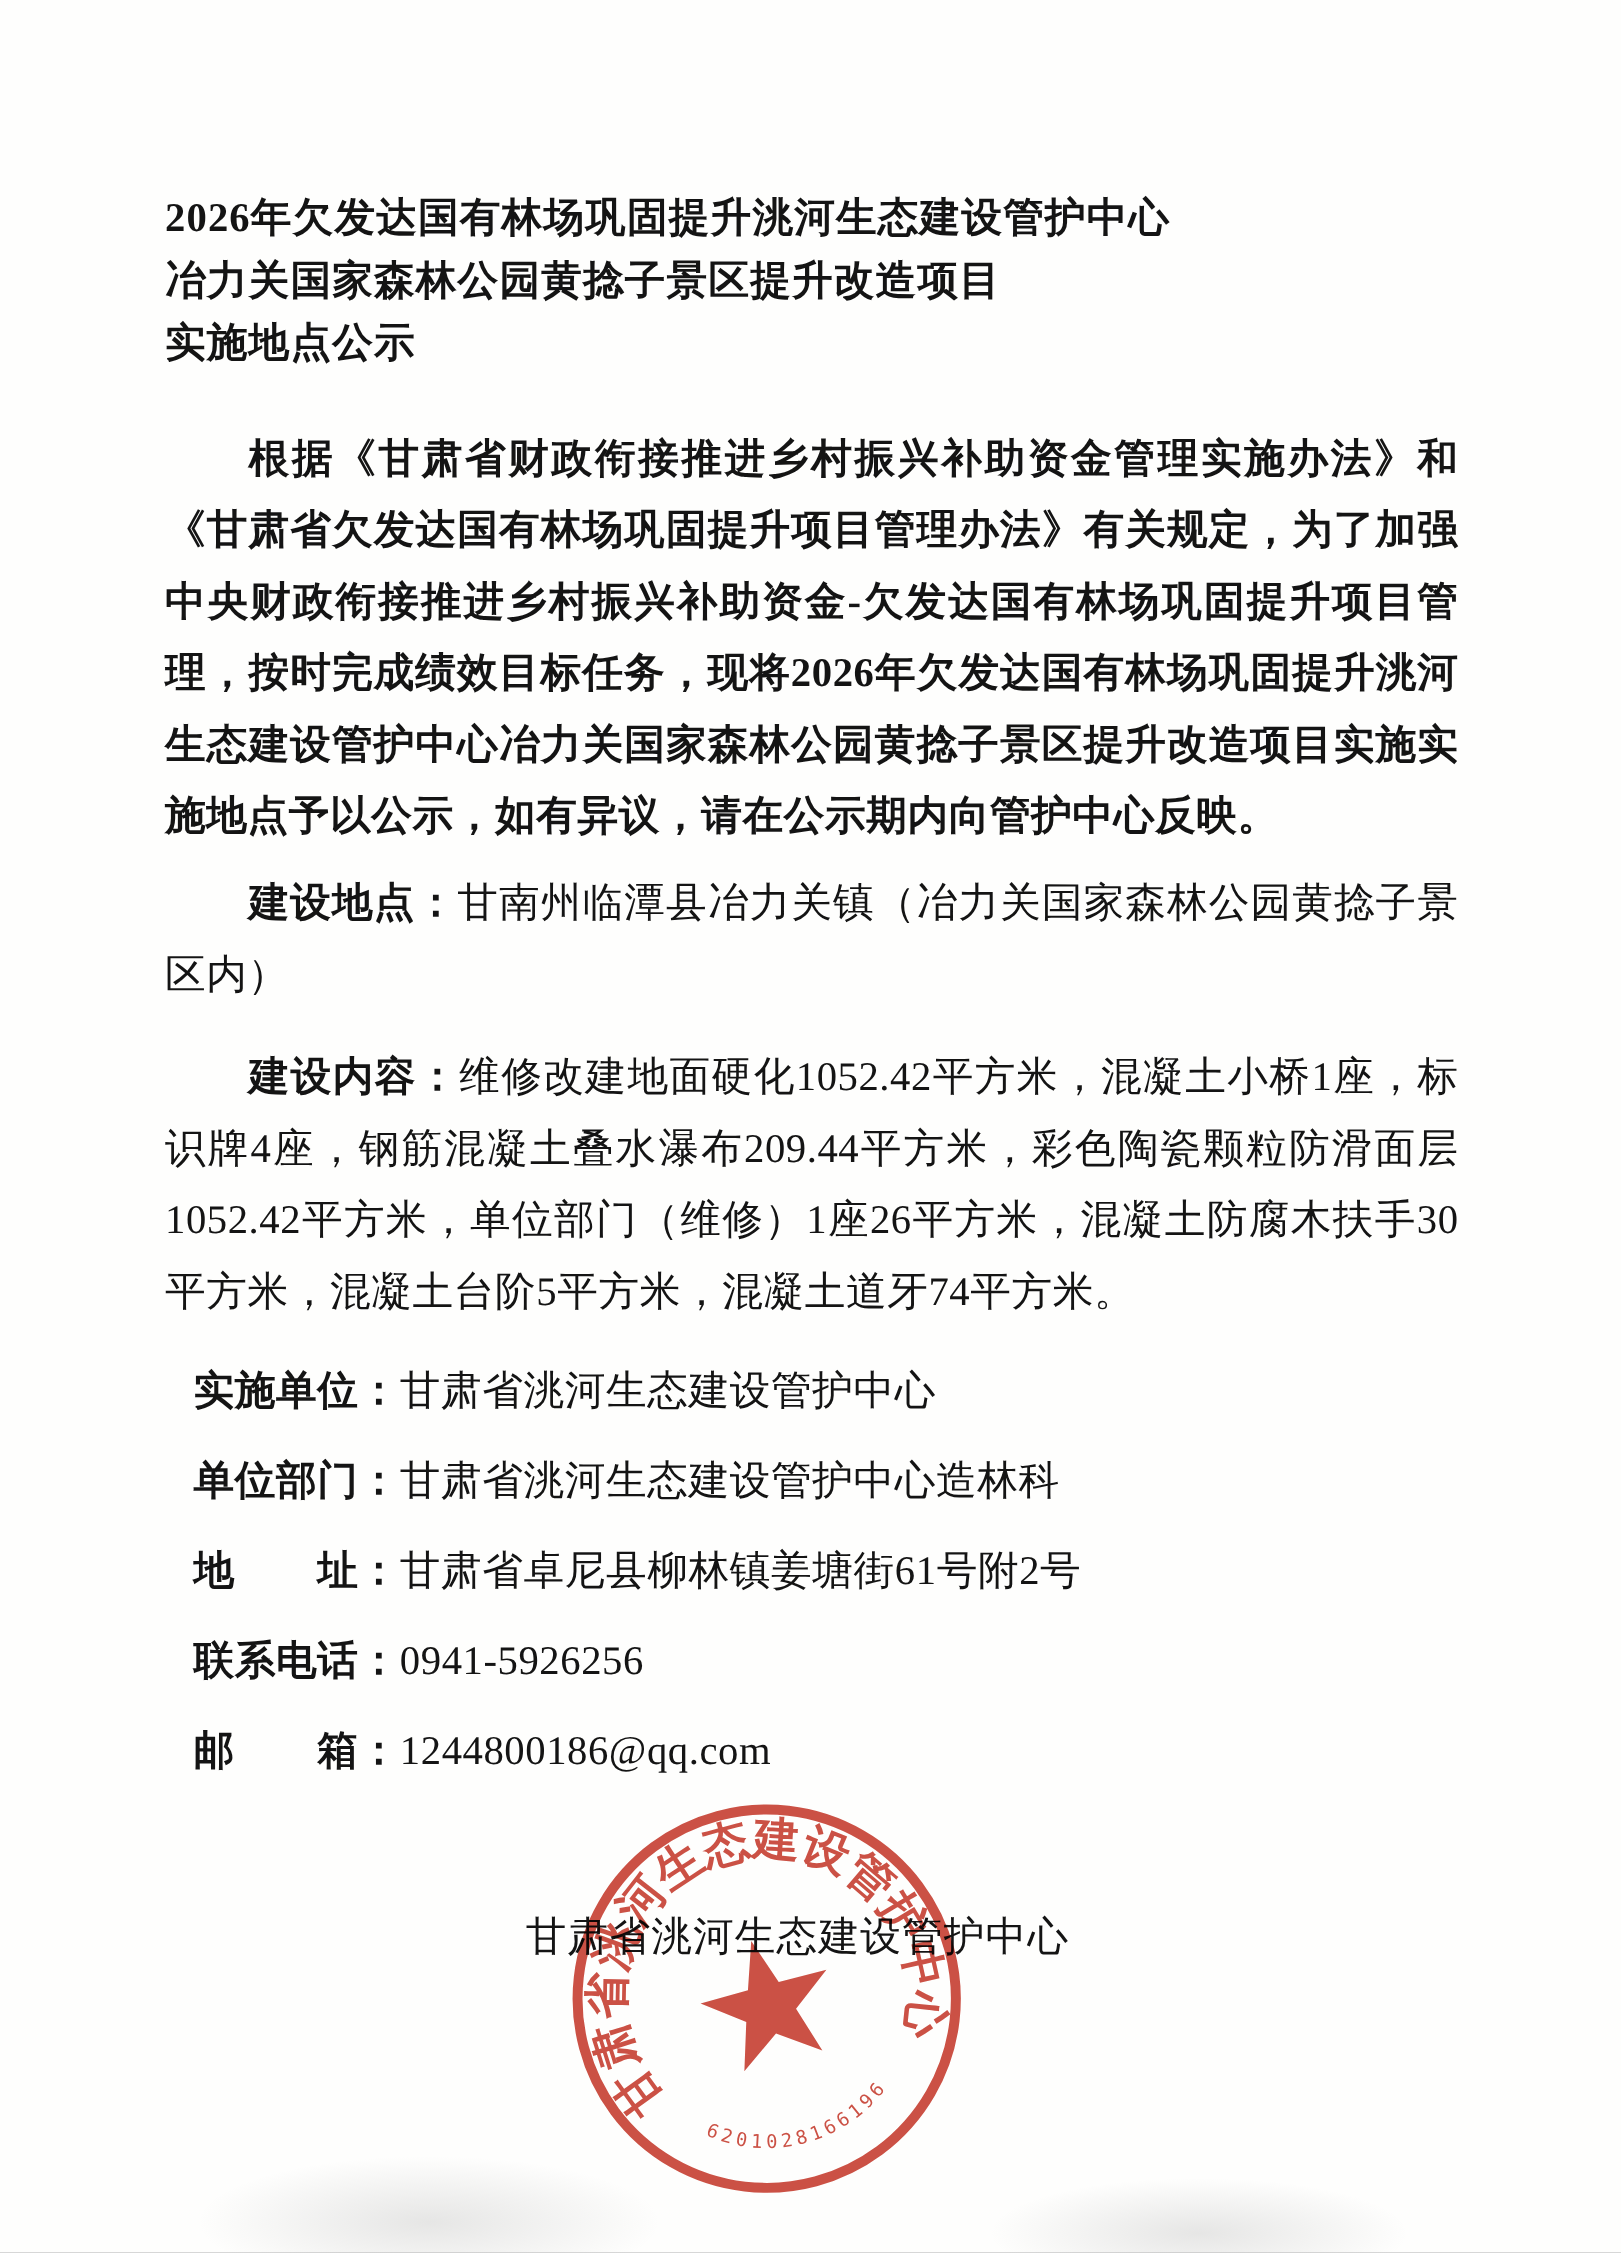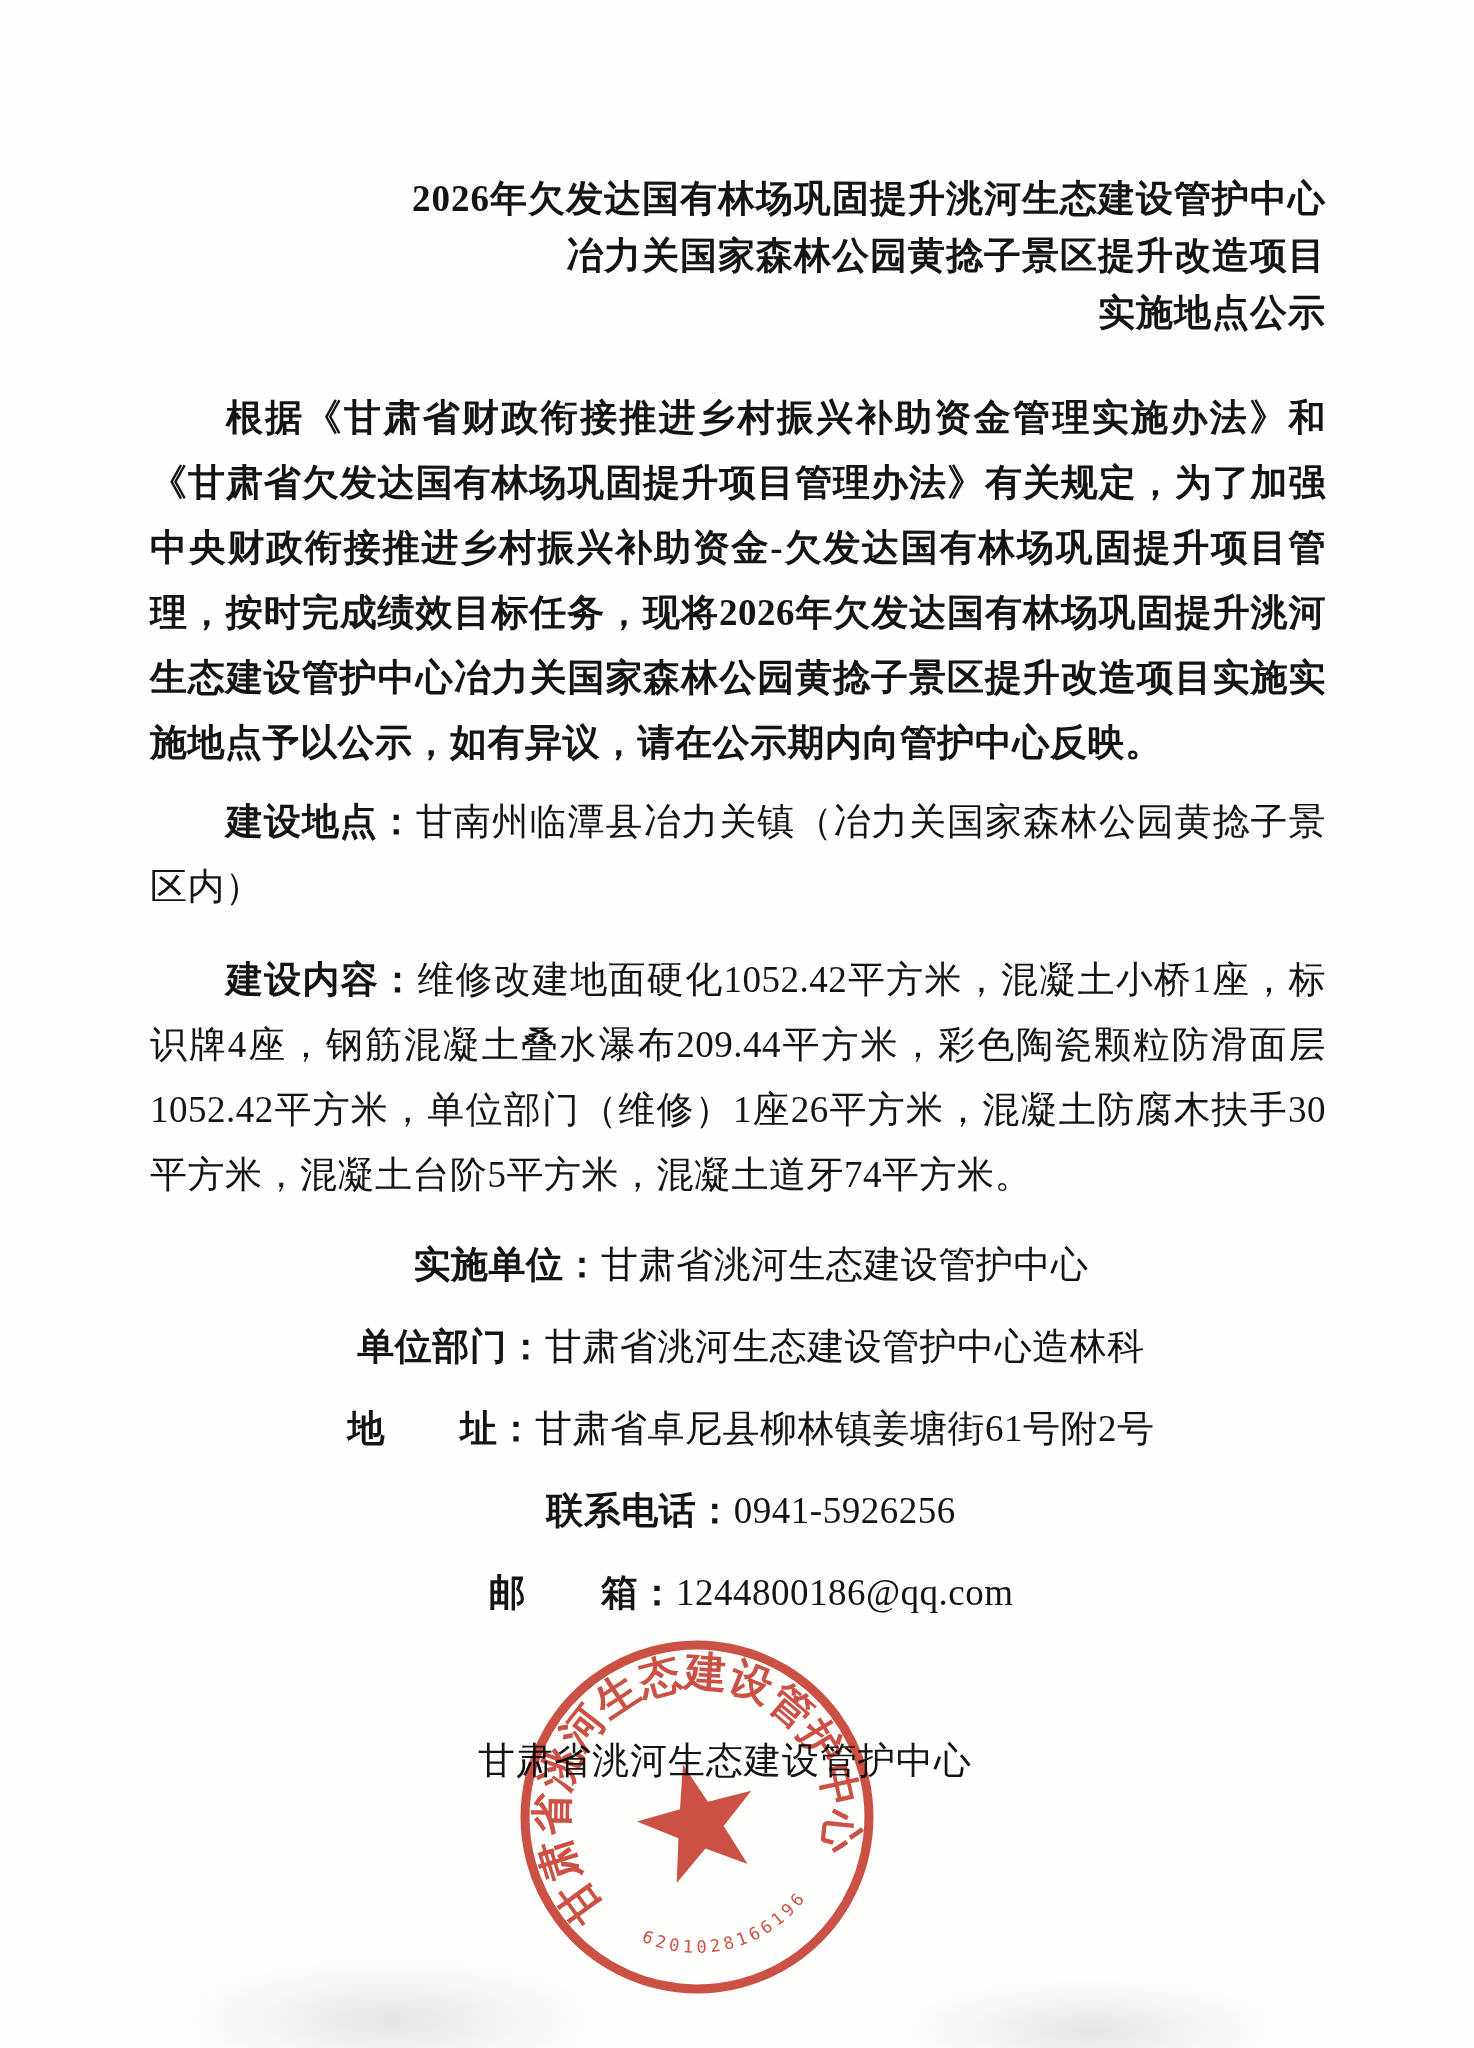--- a/index.html
+++ b/index.html
@@ -16,42 +16,41 @@
     position:absolute;
     left:150px;
     width:1176px;
     top:170px;
   }
   .title-line{
     margin:0;
     font-size:37px;
     font-weight:700;
     line-height:57px;
-    text-align:right;
+    text-align:left;
     letter-spacing:1px;
   }
   p.body-par{
     margin:0;
     font-size:37px;
     line-height:65px;
     text-align:justify;
     letter-spacing:0.5px;
   }
   p.indent{text-indent:76px;}
   p.intro{margin-top:44px;font-weight:bold;}
   p.loc{margin-top:14px;}
   p.cons{margin-top:28px;}
   .label{font-weight:700;}
   p.info-row{
     margin:0 0 19px 0;
     font-size:37px;
     line-height:63px;
     text-indent:26px;
     letter-spacing:0.5px;
-    text-align:center;
   }
   p.first-info{margin-top:26px;}
   .signature-org{
     position:absolute;
     left:478px;top:1736px;
     font-size:37px;
     letter-spacing:1px;
     white-space:nowrap;
     z-index:2;
   }

